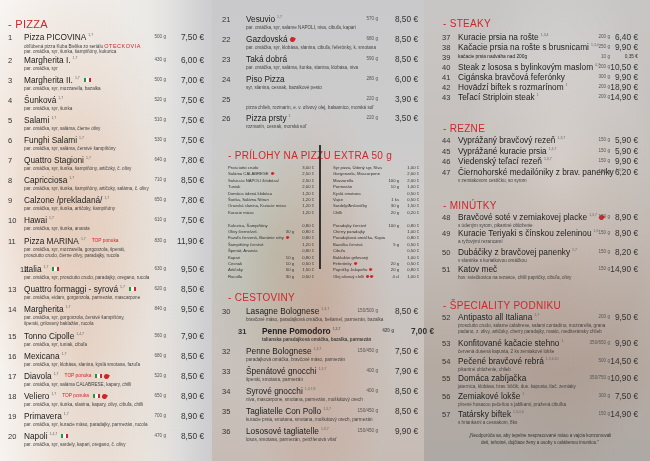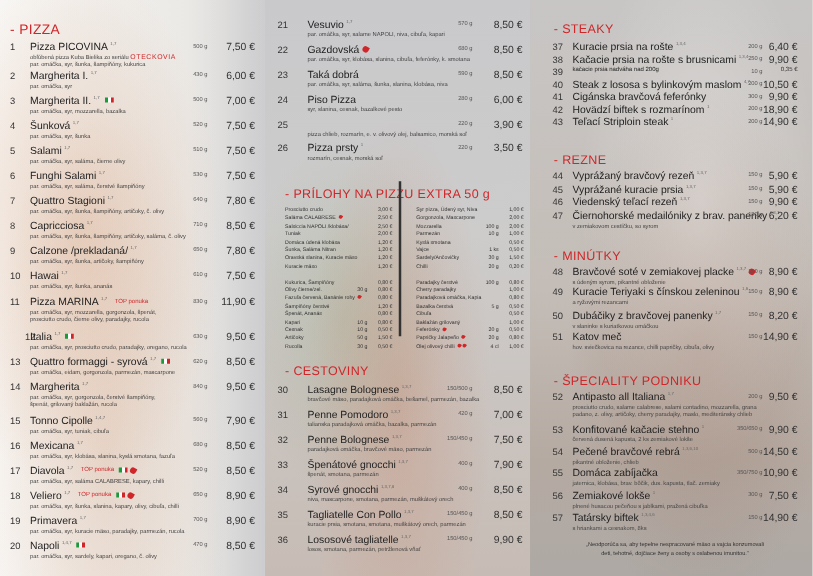--- a/index.html
+++ b/index.html
@@ -404,21 +404,21 @@
       <span class="exp" style="right: 0px;">1,00 €</span>
     </div>
     <div class="sec" style="left: 228px; top: 292px; font-size: 10px;">- CESTOVINY</div>
     <div class="it" style="top: 306px; left: 220px; width: 200px; right: auto;">
       <span class="n" style="left: 2px;">30</span>
       <span class="t" style="left: 26px;"><span>Lasagne Bolognese</span><sup style="font-size: 3.5px; color: rgb(102, 102, 102); margin-left: 2px;">1,3,7</sup></span>
       <div class="d" style="left: 26px;"><span>bravčové mäso, paradajková omáčka, bešamel, parmezán, bazalka</span></div>
       <span class="w" style="right: 42px;">150/500 g</span>
       <span class="p" style="right: 2px;">8,50 €</span>
     </div>
-    <div class="it" style="top: 326px; left: 220px; width: 200px; right: auto;">
+    <div class="it" style="top: 326px; left: 236px; width: 200px; right: auto; font-weight: bold;">
       <span class="n" style="left: 2px;">31</span>
       <span class="t" style="left: 26px;"><span>Penne Pomodoro</span><sup style="font-size: 3.5px; color: rgb(102, 102, 102); margin-left: 2px;">1,3,7</sup></span>
       <div class="d" style="left: 26px;"><span>talianska paradajková omáčka, bazalka, parmezán</span></div>
       <span class="w" style="right: 42px;">420 g</span>
       <span class="p" style="right: 2px;">7,00 €</span>
     </div>
     <div class="it" style="top: 346px; left: 220px; width: 200px; right: auto;">
       <span class="n" style="left: 2px;">32</span>
       <span class="t" style="left: 26px;"><span>Penne Bolognese</span><sup style="font-size: 3.5px; color: rgb(102, 102, 102); margin-left: 2px;">1,3,7</sup></span>
       <div class="d" style="left: 26px;"><span>paradajková omáčka, bravčové mäso, parmezán</span></div>

